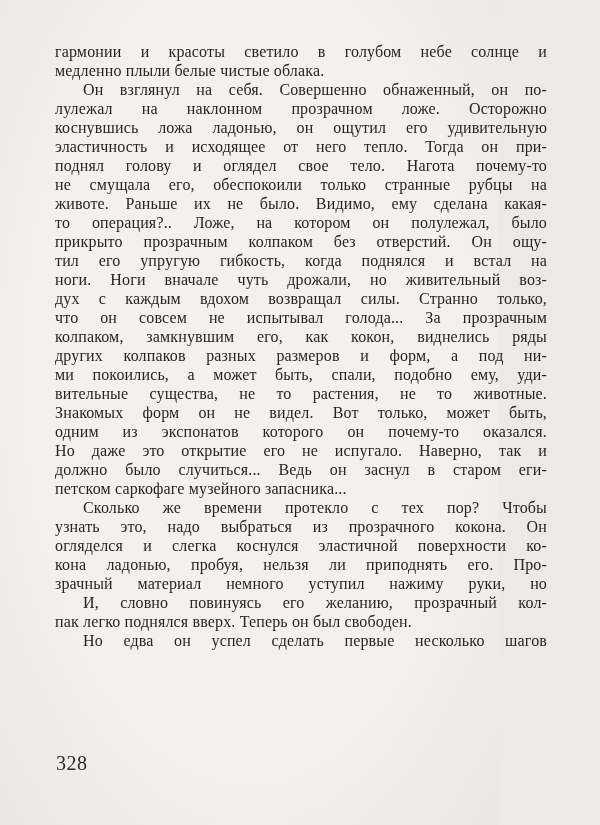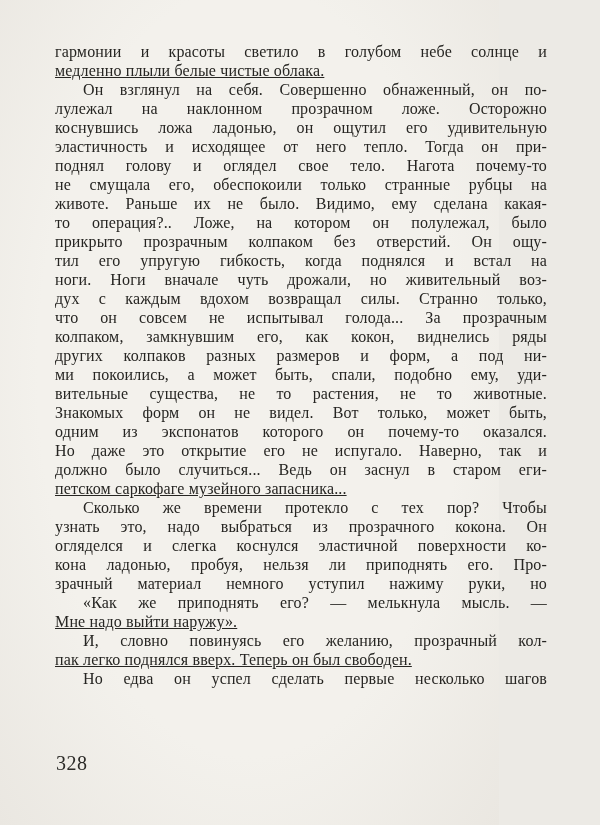--- a/index.html
+++ b/index.html
@@ -33,21 +33,20 @@
     margin: 0;
     padding: 0;
   }
   .line {
     text-align: justify;
     text-align-last: justify;
     white-space: normal;
   }
   .line.last {
     text-align-last: left;
-    text-decoration: underline;
   }
   .line.first-indent {
     text-indent: 28px;
   }
   .page-number {
     position: absolute;
     left: 56px;
     top: 752px;
     font-size: 20px;
     letter-spacing: 0.5px;
@@ -89,24 +88,20 @@
         <div class="line last">петском саркофаге музейного запасника...</div>
       </div>
       <div class="paragraph">
         <div class="line first-indent">Сколько же времени протекло с тех пор? Чтобы</div>
         <div class="line">узнать это, надо выбраться из прозрачного кокона. Он</div>
         <div class="line">огляделся и слегка коснулся эластичной поверхности ко-</div>
         <div class="line">кона ладонью, пробуя, нельзя ли приподнять его. Про-</div>
         <div class="line">зрачный материал немного уступил нажиму руки, но</div>
       </div>
       <div class="paragraph">
-        <div class="line first-indent">«Как же приподнять его? — мелькнула мысль. —</div>
-        <div class="line last">Мне надо выйти наружу».</div>
-      </div>
-      <div class="paragraph">
         <div class="line first-indent">И, словно повинуясь его желанию, прозрачный кол-</div>
         <div class="line last">пак легко поднялся вверх. Теперь он был свободен.</div>
       </div>
       <div class="paragraph">
         <div class="line first-indent">Но едва он успел сделать первые несколько шагов</div>
       </div>
     </div>
   <div class="page-number">328</div>
 </div>
 

